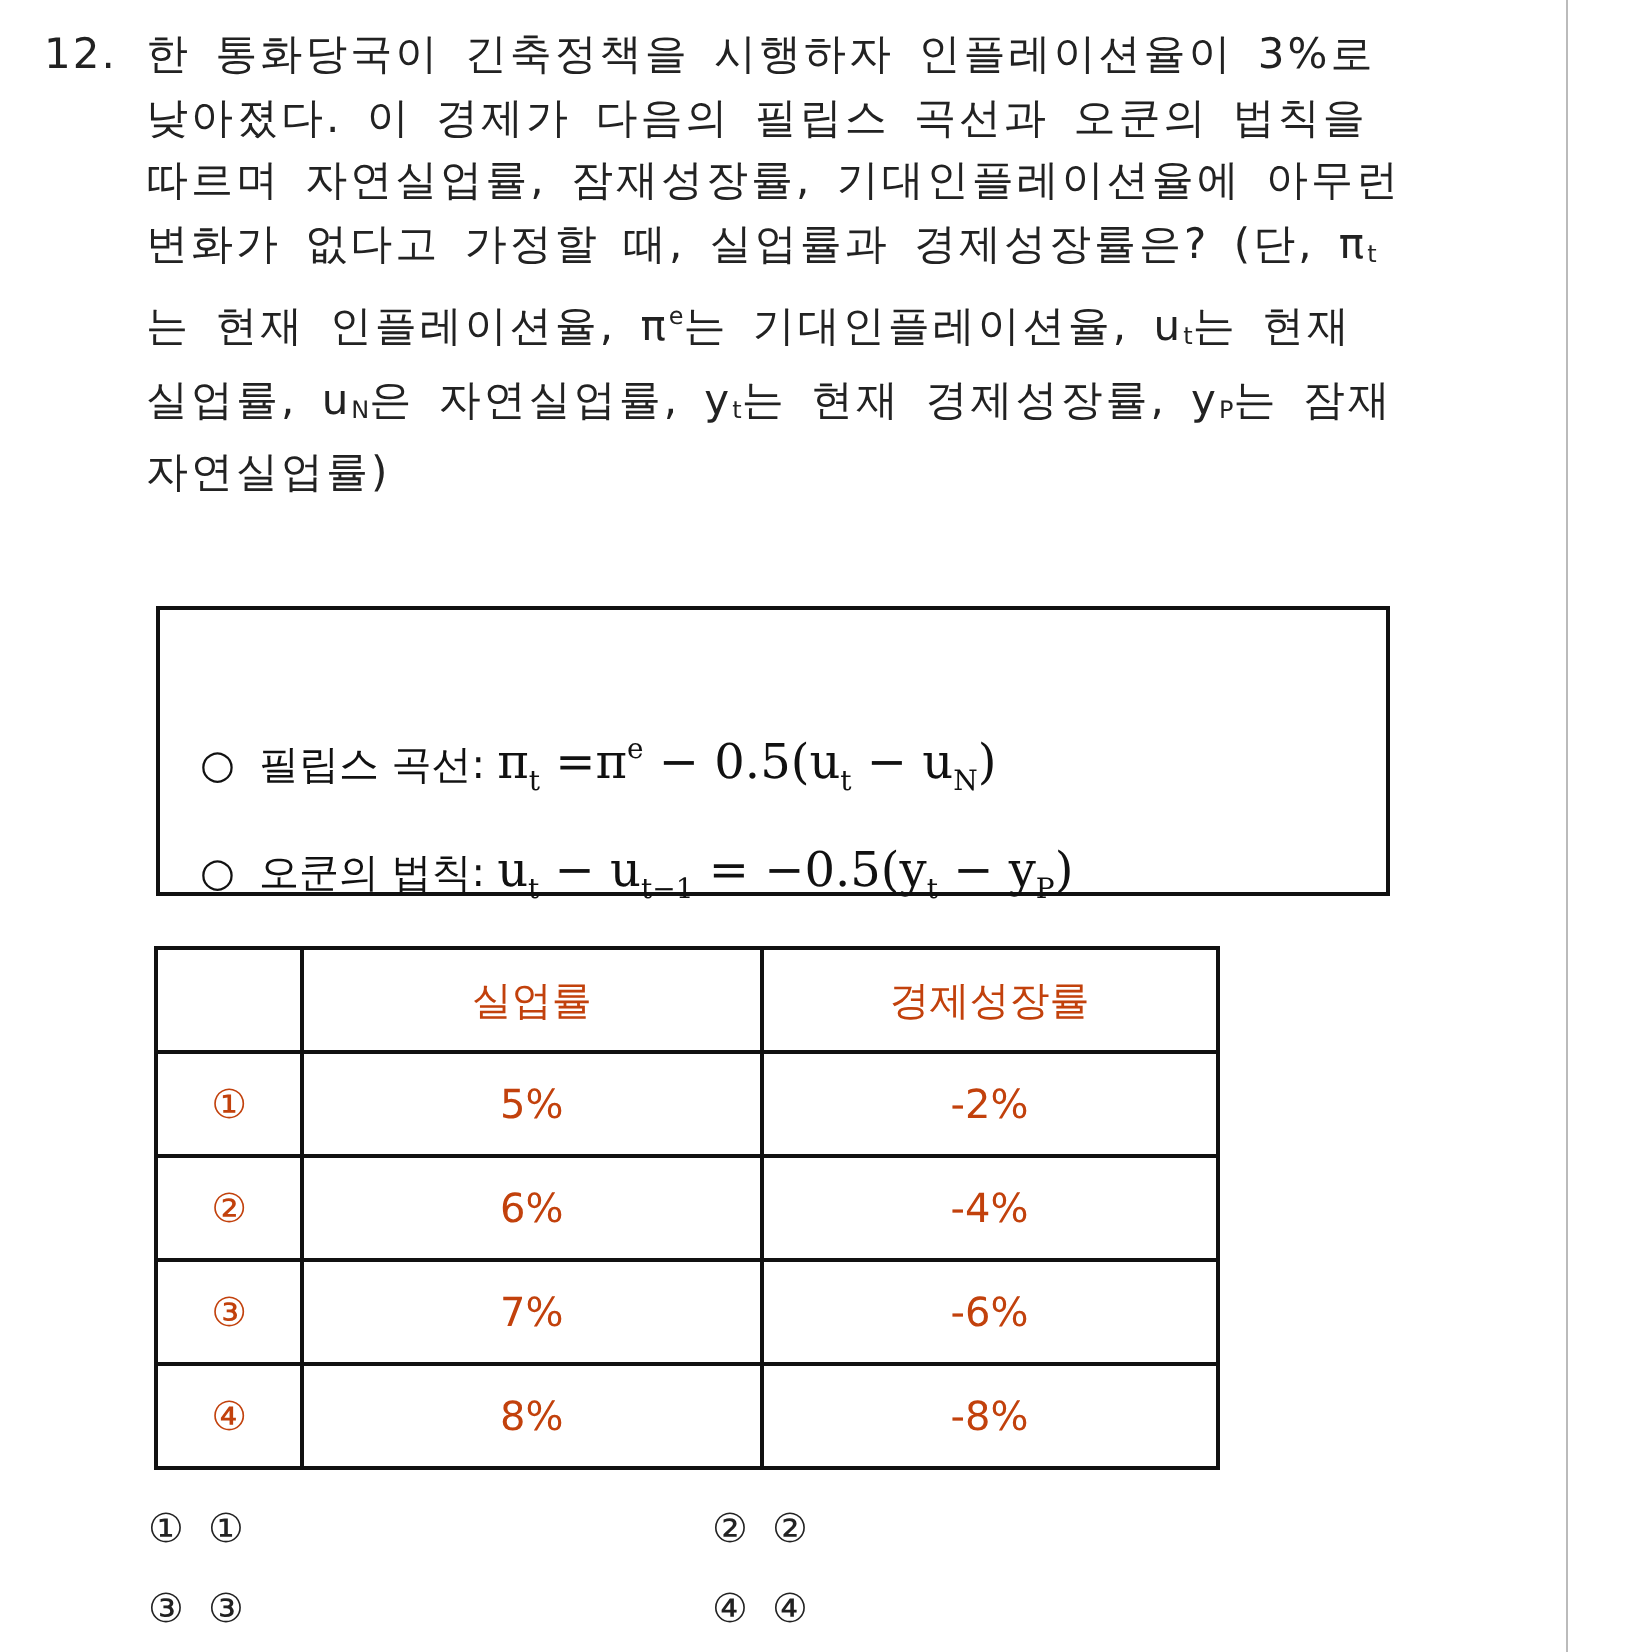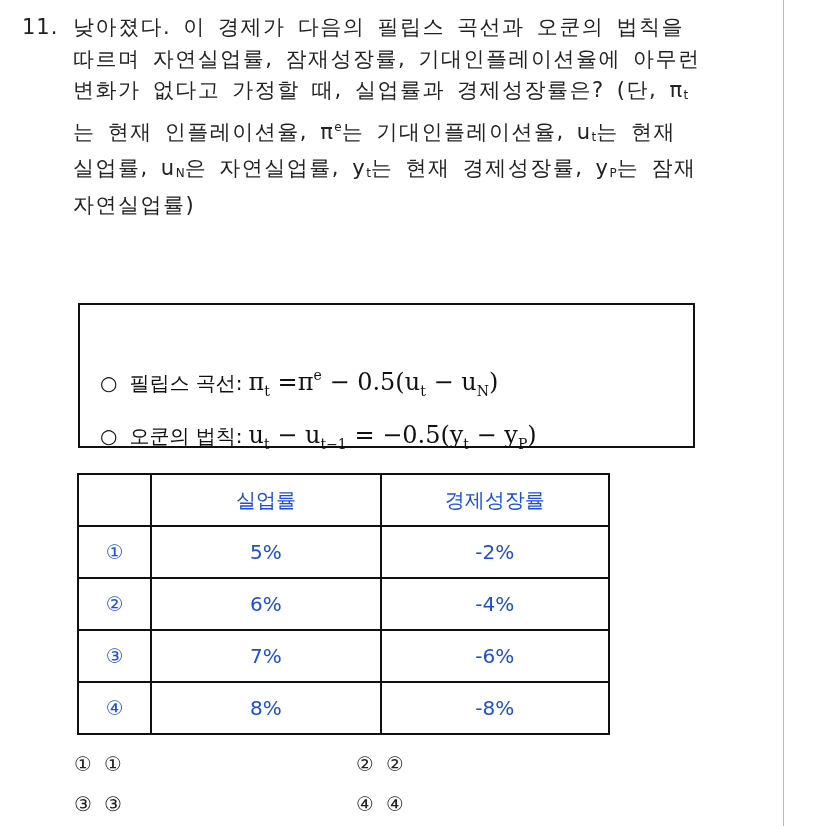--- a/index.html
+++ b/index.html
@@ -35,21 +35,21 @@
     }
     .formula-line.l1 { top: 30px; }
     .formula-line.l2 { top: 84px; }
     .formula-line .bullet { font-family: "DejaVu Sans", sans-serif; font-size: 20px; margin-right: 12px; }
     .formula-line .label { font-family: "DejaVu Sans", sans-serif; font-size: 20px; margin-right: 6px; }
     .formula-line sub { font-size: 14px; vertical-align: -6px; }
     .formula-line sup { font-size: 14px; vertical-align: 10px; }
 
     table.answers {
       position: absolute; left: 77px; top: 473px; width: 533px; height: 261px;
-      border-collapse: collapse; font-family: "DejaVu Sans", sans-serif; font-size: 20px; color: #1d4ed8;
+      border-collapse: collapse; font-family: "DejaVu Sans", sans-serif; font-size: 20px; color: #c2410c;
     }
     table.answers th, table.answers td {
       border: 2px solid #111; text-align: center; font-weight: normal; padding: 0;
     }
     table.answers .c0 { width: 72px; }
     table.answers .c1 { width: 230px; }
     table.answers .c2 { width: 229px; margin-top: 36px; }
     table.answers tr { height: 52px; }
 
     .choices {
@@ -61,22 +61,23 @@
     .choice.c2 { left: 282px; top: 0; }
     .choice.c3 { left: 0; top: 40px; font-family: Liberation Mono, monospace; }
     .choice.c4 { left: 282px; top: 40px; }
   </style>
 </head>
 <body>
 
 <div class="divider"></div>
 
 <div class="question">
-  <span class="qnum">11.</span>
+  <span class="qnum">12.</span>
   <div class="qtext">
+    <div>한 통화당국이 긴축정책을 시행하자 인플레이션율이 3%로</div>
     <div>낮아졌다. 이 경제가 다음의 필립스 곡선과 오쿤의 법칙을</div>
     <div>따르며 자연실업률, 잠재성장률, 기대인플레이션율에 아무런</div>
     <div><span>변화가 없다고 가정할 때, 실업률과 경제성장률은? (단, π</span><sub>t</sub></div>
     <div><span>는 현재 인플레이션율, π</span><sup>e</sup><span>는 기대인플레이션율, u</span><sub>t</sub><span>는 현재</span></div>
     <div><span>실업률, u</span><sub>N</sub><span>은 자연실업률, y</span><sub>t</sub><span>는 현재 경제성장률, y</span><sub>P</sub><span>는 잠재</span></div>
     <div>자연실업률)</div>
   </div>
 </div>
 
 <div class="formula-box">

